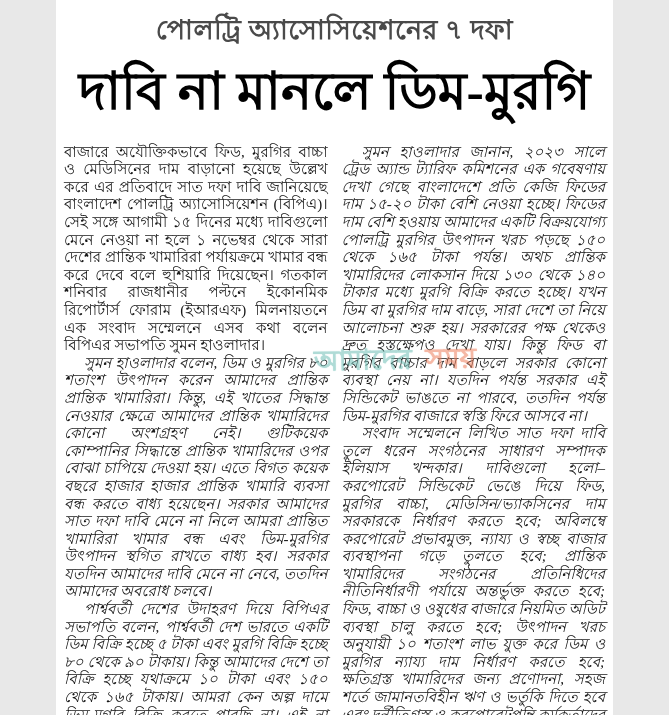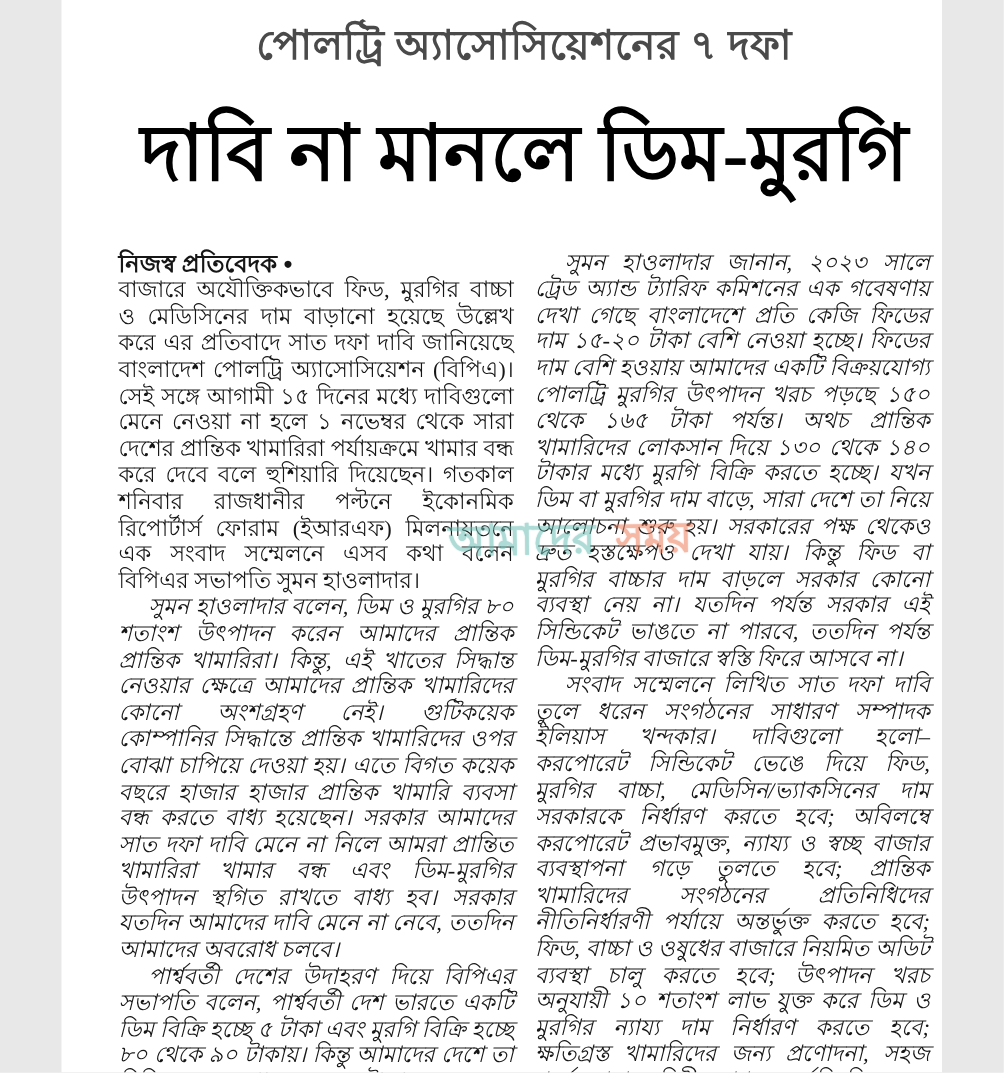--- a/index.html
+++ b/index.html
@@ -5,21 +5,20 @@
   html, body { margin: 0; padding: 0; background: #e8e8e8; }
   .page {
     position: relative;
     width: 557px;
     height: 715px;
     margin: 0 auto;
     background: #ffffff;
     overflow: hidden;
     font-family: "Liberation Serif", "DejaVu Serif", serif;
     color: #111111;
-    padding-left: 30px;
   }
   .kicker {
     text-align: center;
     font-size: 27px;
     font-weight: bold;
     color: #4a4a4a;
     padding-top: 9px;
     letter-spacing: 0.5px;
   }
   .headline {
@@ -79,30 +78,27 @@
     padding-left: 14px;
   }
 </style>
 </head>
 <body>
 
 <div class="page">
 
   <div class="kicker">পোলট্রি অ্যাসোসিয়েশনের ৭ দফা</div>
 
-  <h1 class="headline" style="margin:16px;">
+  <h1 class="headline" style="margin:4px;">
     <span class="hl-line">দাবি না মানলে ডিম-মুরগি</span>
   </h1>
 
   <div class="columns">
 
     <div class="col">
-      <div class="byline">
-        <span>নিজস্ব প্রতিবেদক</span><span class="dot">●</span>
-      </div>
       <p class="para">বাজারে অযৌক্তিকভাবে ফিড, মুরগির বাচ্চা ও মেডিসিনের দাম বাড়ানো হয়েছে উল্লেখ করে এর প্রতিবাদে সাত দফা দাবি জানিয়েছে বাংলাদেশ পোলট্রি অ্যাসোসিয়েশন (বিপিএ)। সেই সঙ্গে আগামী ১৫ দিনের মধ্যে দাবিগুলো মেনে নেওয়া না হলে ১ নভেম্বর থেকে সারা দেশের প্রান্তিক খামারিরা পর্যায়ক্রমে খামার বন্ধ করে দেবে বলে হুশিয়ারি দিয়েছেন। গতকাল শনিবার রাজধানীর পল্টনে ইকোনমিক রিপোর্টার্স ফোরাম (ইআরএফ) মিলনায়তনে এক সংবাদ সম্মেলনে এসব কথা বলেন বিপিএর সভাপতি সুমন হাওলাদার।</p>
       <p class="para indent">সুমন হাওলাদার বলেন, ডিম ও মুরগির ৮০ শতাংশ উৎপাদন করেন আমাদের প্রান্তিক প্রান্তিক খামারিরা। কিন্তু, এই খাতের সিদ্ধান্ত নেওয়ার ক্ষেত্রে আমাদের প্রান্তিক খামারিদের কোনো অংশগ্রহণ নেই। গুটিকয়েক কোম্পানির সিদ্ধান্তে প্রান্তিক খামারিদের ওপর বোঝা চাপিয়ে দেওয়া হয়। এতে বিগত কয়েক বছরে হাজার হাজার প্রান্তিক খামারি ব্যবসা বন্ধ করতে বাধ্য হয়েছেন। সরকার আমাদের সাত দফা দাবি মেনে না নিলে আমরা প্রান্তিত খামারিরা খামার বন্ধ এবং ডিম-মুরগির উৎপাদন স্থগিত রাখতে বাধ্য হব। সরকার যতদিন আমাদের দাবি মেনে না নেবে, ততদিন আমাদের অবরোধ চলবে।</p>
       <p class="para indent">পার্শ্ববর্তী দেশের উদাহরণ দিয়ে বিপিএর সভাপতি বলেন, পার্শ্ববর্তী দেশ ভারতে একটি ডিম বিক্রি হচ্ছে ৫ টাকা এবং মুরগি বিক্রি হচ্ছে ৮০ থেকে ৯০ টাকায়। কিন্তু আমাদের দেশে তা বিক্রি হচ্ছে যথাক্রমে ১০ টাকা এবং ১৫০ থেকে ১৬৫ টাকায়। আমরা কেন অল্প দামে ডিম-মুগরি বিক্রি করতে পারছি না। এই না পারার পেছনে রয়েছে কয়েকটি কোম্পানির স্বার্থ সংশ্লিষ্টতা এবং</p>
     </div>
 
     <div class="col">
       <p class="para indent">সুমন হাওলাদার জানান, ২০২৩ সালে ট্রেড অ্যান্ড ট্যারিফ কমিশনের এক গবেষণায় দেখা গেছে বাংলাদেশে প্রতি কেজি ফিডের দাম ১৫-২০ টাকা বেশি নেওয়া হচ্ছে। ফিডের দাম বেশি হওয়ায় আমাদের একটি বিক্রয়যোগ্য পোলট্রি মুরগির উৎপাদন খরচ পড়ছে ১৫০ থেকে ১৬৫ টাকা পর্যন্ত। অথচ প্রান্তিক খামারিদের লোকসান দিয়ে ১৩০ থেকে ১৪০ টাকার মধ্যে মুরগি বিক্রি করতে হচ্ছে। যখন ডিম বা মুরগির দাম বাড়ে, সারা দেশে তা নিয়ে আলোচনা শুরু হয়। সরকারের পক্ষ থেকেও দ্রুত হস্তক্ষেপও দেখা যায়। কিন্তু ফিড বা মুরগির বাচ্চার দাম বাড়লে সরকার কোনো ব্যবস্থা নেয় না। যতদিন পর্যন্ত সরকার এই সিন্ডিকেট ভাঙতে না পারবে, ততদিন পর্যন্ত ডিম-মুরগির বাজারে স্বস্তি ফিরে আসবে না।</p>
       <p class="para indent">সংবাদ সম্মেলনে লিখিত সাত দফা দাবি তুলে ধরেন সংগঠনের সাধারণ সম্পাদক ইলিয়াস খন্দকার। দাবিগুলো হলো– করপোরেট সিন্ডিকেট ভেঙে দিয়ে ফিড, মুরগির বাচ্চা, মেডিসিন/ভ্যাকসিনের দাম সরকারকে নির্ধারণ করতে হবে; অবিলম্বে করপোরেট প্রভাবমুক্ত, ন্যায্য ও স্বচ্ছ বাজার ব্যবস্থাপনা গড়ে তুলতে হবে; প্রান্তিক খামারিদের সংগঠনের প্রতিনিধিদের নীতিনির্ধারণী পর্যায়ে অন্তর্ভুক্ত করতে হবে; ফিড, বাচ্চা ও ওষুধের বাজারে নিয়মিত অডিট ব্যবস্থা চালু করতে হবে; উৎপাদন খরচ অনুযায়ী ১০ শতাংশ লাভ যুক্ত করে ডিম ও মুরগির ন্যায্য দাম নির্ধারণ করতে হবে; ক্ষতিগ্রস্ত খামারিদের জন্য প্রণোদনা, সহজ শর্তে জামানতবিহীন ঋণ ও ভর্তুকি দিতে হবে এবং দুর্নীতিগ্রস্ত ও করপোরেটপন্থি কর্মকর্তাদের বিরুদ্ধে ব্যবস্থা নিতে হবে।</p>
     </div>
 

